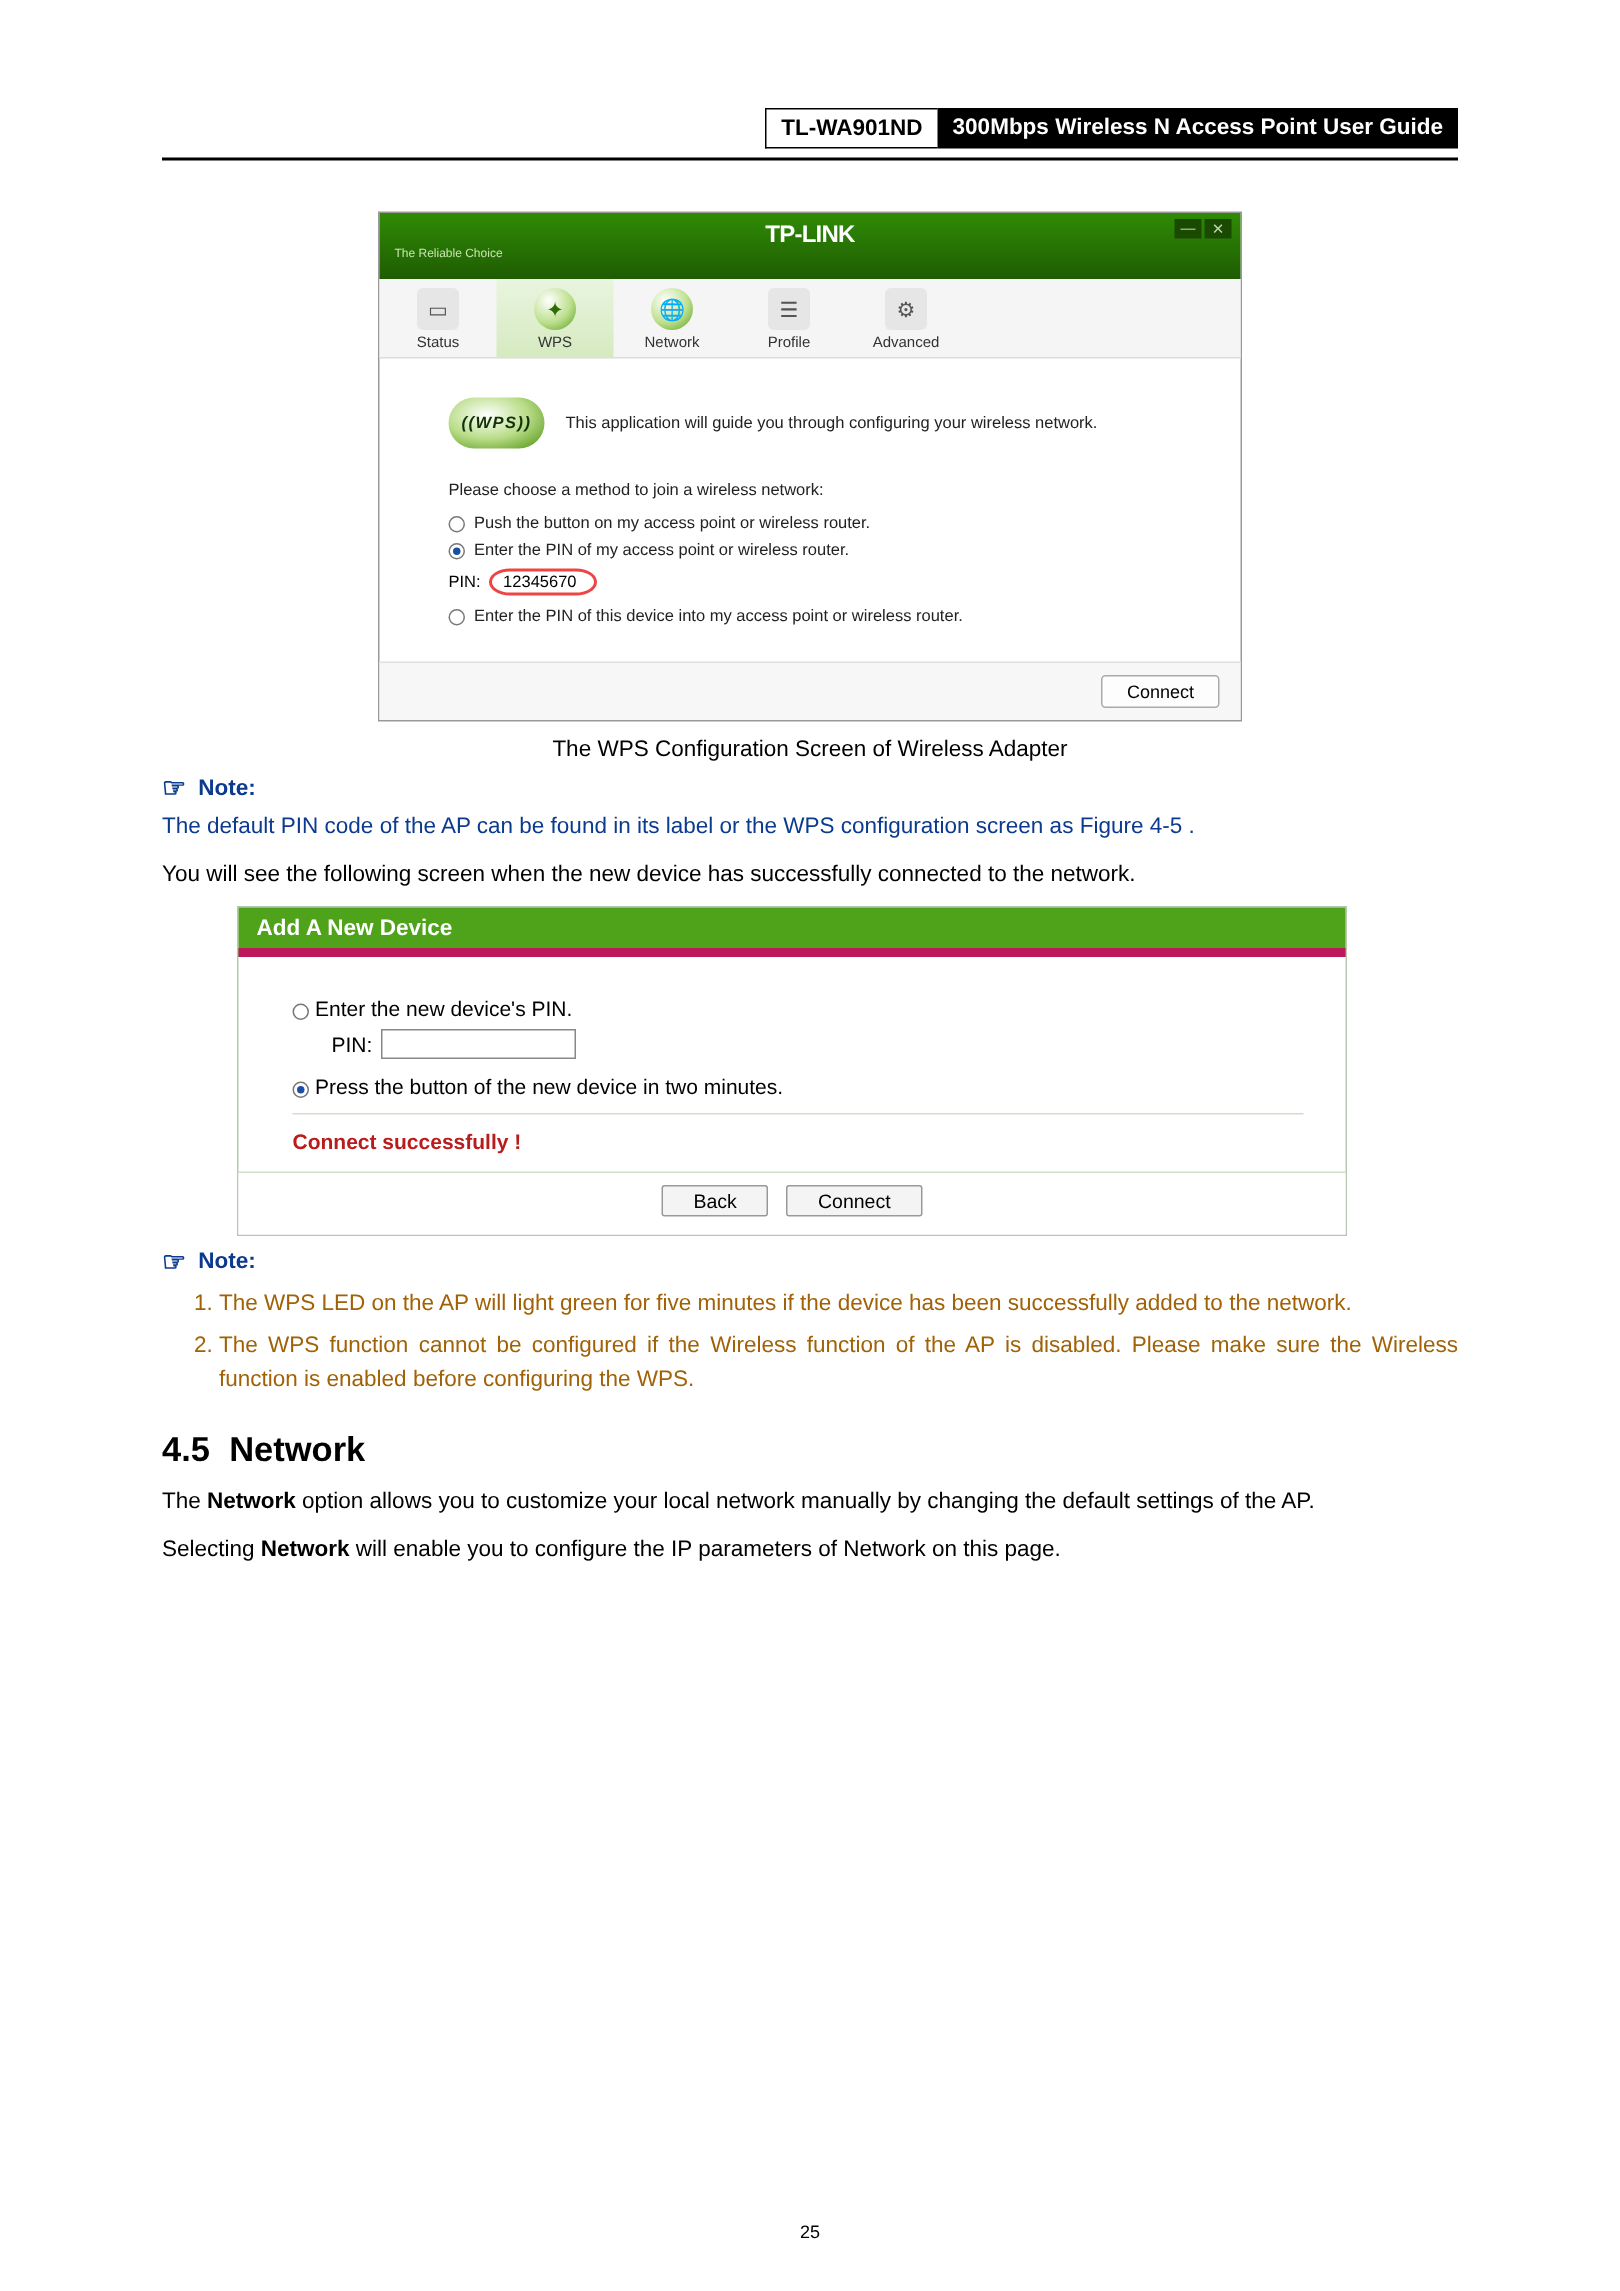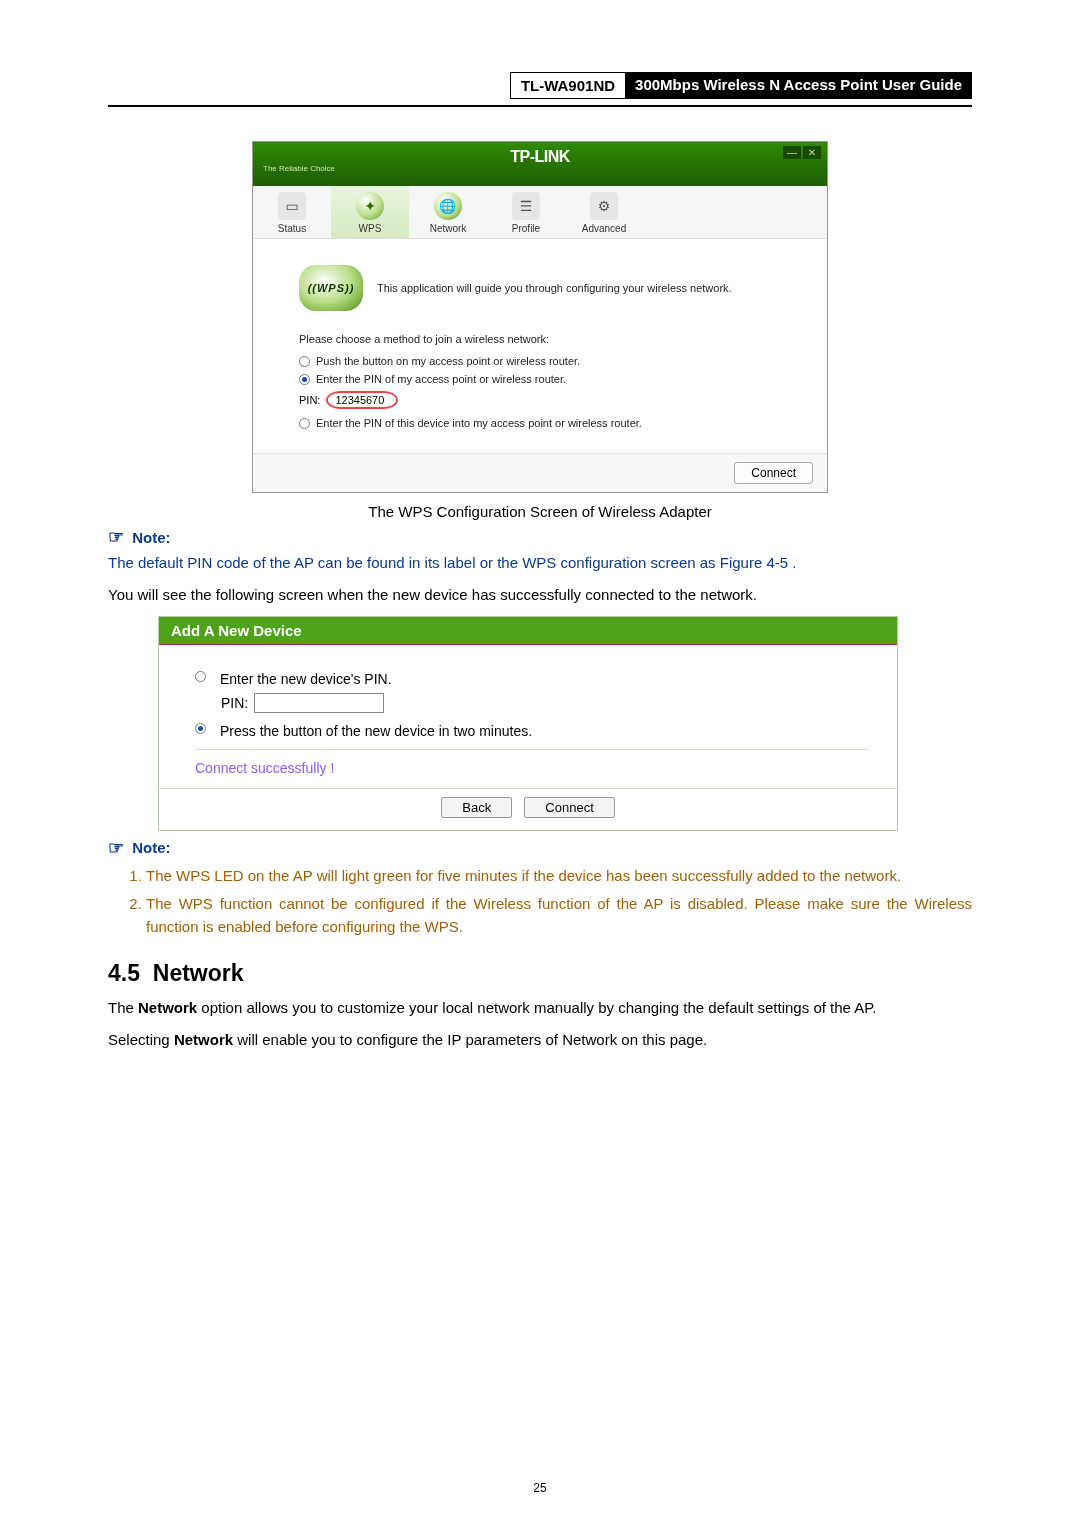--- a/index.html
+++ b/index.html
@@ -24,40 +24,40 @@
   .app1-sub { color: #c8e4b0; font-size: 8px; margin-top: -2px; }
   .app1-winbtns { position: absolute; top: 4px; right: 6px; display: flex; gap: 2px; }
   .app1-winbtns span { width: 18px; height: 13px; background: #1a4a02; color: #bcd7aa; display: inline-flex; align-items: center; justify-content: center; font-size: 10px; border-radius: 0; }
   .app1-menu { display: flex; background: #f5f5f5; border-bottom: 1px solid #ddd; }
   .app1-tab { flex: 0 0 78px; padding: 6px 0 4px 0; text-align: center; font-size: 10px; color: #333; }
   .app1-tab.active { background: linear-gradient(#e9f5df,#d5eac0); }
   .tab-ico { width: 28px; height: 28px; margin: 0 auto 3px auto; border-radius: 50%; background: radial-gradient(circle at 35% 30%, #fff, #bde08e 55%, #5a9b1c); display: flex; align-items: center; justify-content: center; font-size: 14px; color: #2f6b05; }
   .tab-ico.flat { border-radius: 4px; background: #e6e6e6; color: #555; }
   .app1-body { padding: 26px 30px 18px 46px; }
   .wps-row { display: flex; align-items: center; gap: 14px; margin-bottom: 22px; }
-  .wps-badge { width: 64px; height: 46px; border-radius: 17px; background: radial-gradient(ellipse at 40% 35%, #fff, #b9dd88 50%, #4d8f0f); display: flex; align-items: center; justify-content: center; font-size: 11px; font-weight: 900; letter-spacing: 1px; color: #12330a; font-style: italic; }
+  .wps-badge { width: 64px; height: 34px; border-radius: 17px; background: radial-gradient(ellipse at 40% 35%, #fff, #b9dd88 50%, #4d8f0f); display: flex; align-items: center; justify-content: center; font-size: 11px; font-weight: 900; letter-spacing: 1px; color: #12330a; font-style: italic; }
   .wps-badge-inner { font-family: Arial; }
   .wps-desc { font-size: 11px; color: #222; }
   .choose-line { font-size: 11px; color: #222; margin: 6px 0 10px 0; }
   .radio-row { display: flex; align-items: center; gap: 6px; font-size: 11px; color: #222; margin: 6px 0; }
   .radio-dot { width: 11px; height: 11px; border: 1px solid #777; border-radius: 50%; display: inline-flex; align-items: center; justify-content: center; }
   .radio-dot.sel::after { content: ""; width: 5px; height: 5px; background: #1a4fa3; border-radius: 50%; display: block; }
   .pin-row { display: flex; align-items: center; gap: 6px; font-size: 11px; margin: 4px 0 8px 0; padding-left: 0; }
   .pin-input { border: 2px solid #ef4444; border-radius: 14px/50%; padding: 1px 7px; font-size: 11px; width: 72px; }
   .app1-footer { display: flex; justify-content: flex-end; padding: 8px 14px; background: #f7f7f7; border-top: 1px solid #e1e1e1; }
   .btn-plain { background: #fdfdfd; border: 1px solid #aaa; border-radius: 3px; padding: 3px 16px; font-size: 12px; }
   
   .app2 { width: 740px; margin: 8px 0 6px 50px; border: 1px solid #b6c8b0; }
-  .app2-head { background: #4fa31b; color: #fff; font-weight: bold; padding: 5px 12px; font-size: 15px; border-bottom: 1px solid #be185d; }
+  .app2-head { background: #4fa31b; color: #fff; font-weight: bold; padding: 5px 12px; font-size: 15px; border-bottom: 6px solid #be185d; }
   .app2-body { padding: 20px 28px 8px 36px; }
-  .app2-row { display: flex; align-items: flex-start; gap: 14px; font-size: 14px; margin: 6px 0; }
+  .app2-row { display: flex; align-items: flex-end; gap: 4px; font-size: 14px; margin: 6px 0; }
   .app2-pin { display: flex; align-items: center; gap: 6px; margin: 4px 0 10px 26px; font-size: 14px; }
   .app2-pin input { border: 1px solid #888; width: 130px; height: 20px; font-size: 13px; padding: 1px 4px; }
   .app2-hr { border: none; border-top: 1px solid #cfe0c8; margin: 10px 0; }
-  .connect-ok { color: #8b5cf6; font-weight: normal; font-size: 14px; padding: 0 0 4px 0; }
+  .connect-ok { color: #b91c1c; font-weight: bold; font-size: 14px; padding: 0 0 4px 0; }
   .app2-btns { text-align: center; padding: 8px 0 12px 0; background: #fff; }
   .app2-btns button { background: #f4f4f4; border: 1px solid #999; border-radius: 2px; padding: 2px 20px; margin: 0 4px; font-size: 13px; }
   .page-num { position: absolute; bottom: 32px; left: 0; right: 0; text-align: center; font-size: 12px; }
 </style>
 </head>
 <body>
 
 <div class="page">
 
   <div class="hdr-bar">

